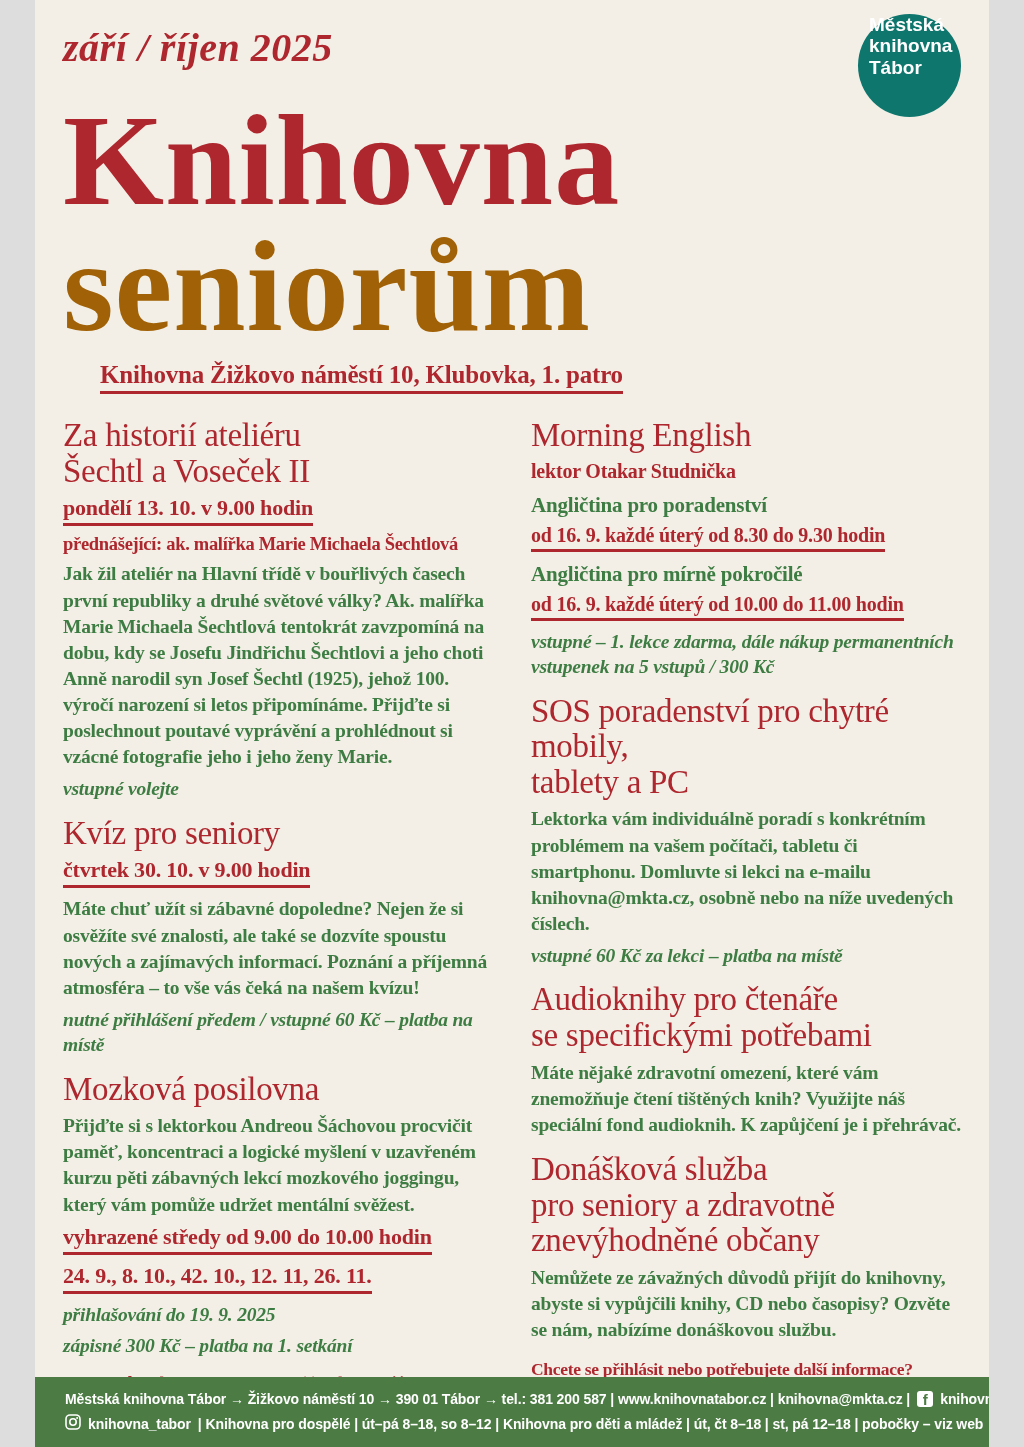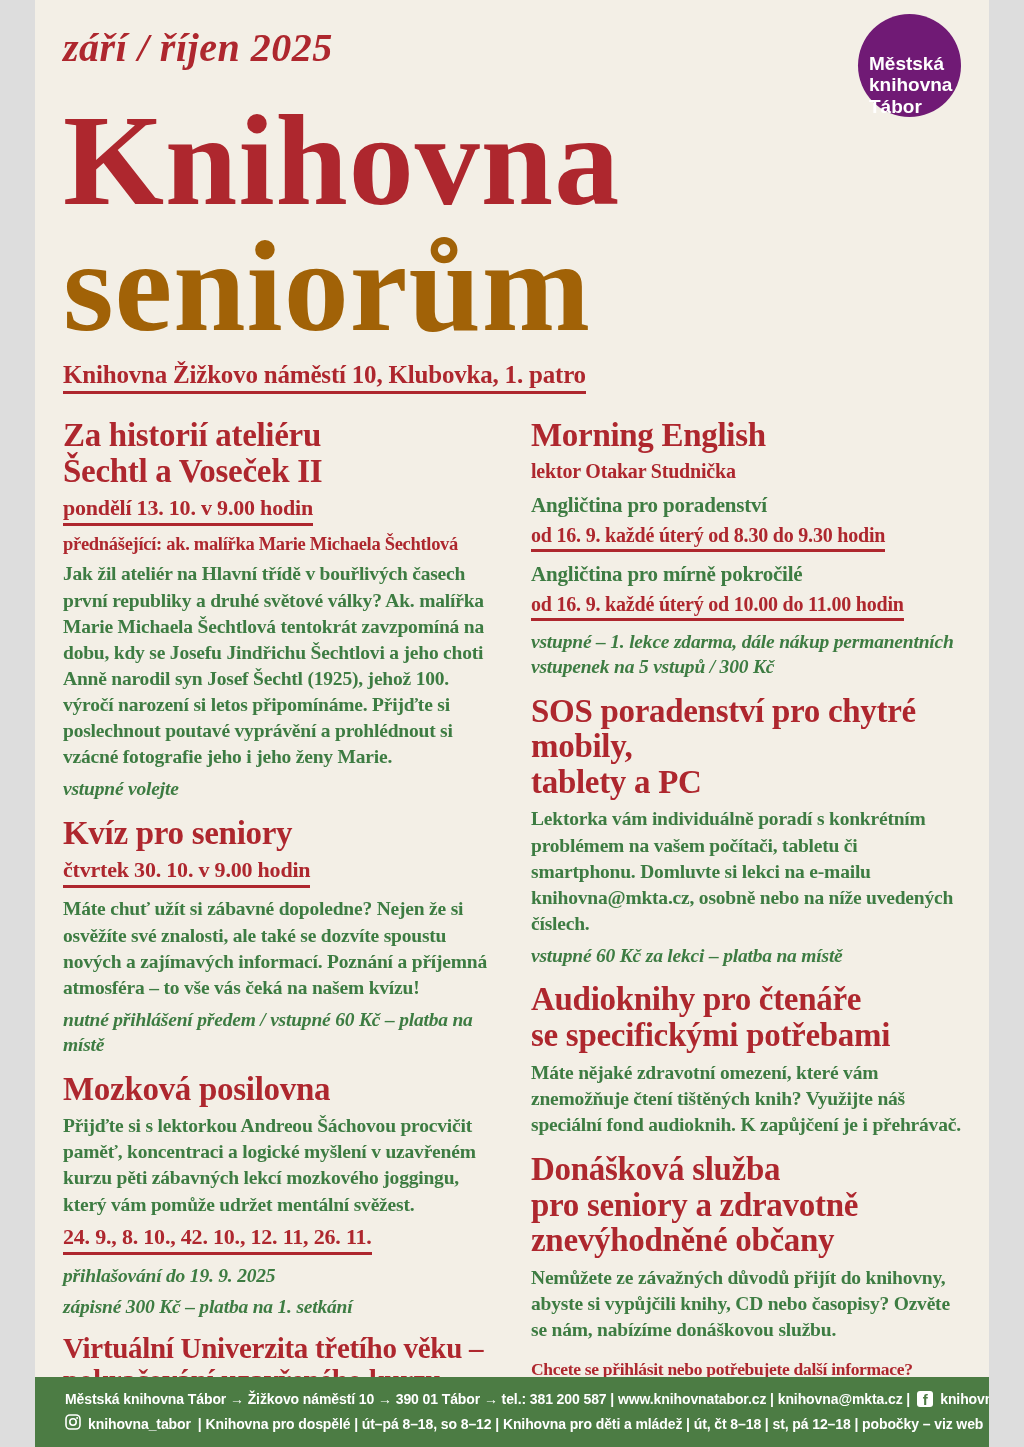--- a/index.html
+++ b/index.html
@@ -15,45 +15,45 @@
   .inner{padding:24px 28px 0 28px;}
 
   
   .date-range{
     font-size:40px;font-weight:bold;font-style:italic;
     color:#ae272e;letter-spacing:.5px;
   }
   .logo{
     position:absolute;top:14px;right:28px;
     width:103px;height:103px;border-radius:50%;
-    background:#701a75;
-    display:flex;align-items:flex-end;
+    background:#0f766e;
+    display:flex;align-items:flex-start;
   }
   .logo-text{
     font-family:"Liberation Sans","DejaVu Sans",sans-serif;
     font-weight:bold;font-size:19px;line-height:1.13;
     color:#ffffff;padding-left:11px;white-space:pre-line;
   }
   .title{margin-top:26px;font-weight:bold;font-size:130px;line-height:.97;letter-spacing:1px;}
   .title-l1{color:#ae272e;}
   .title-l2{color:#a16207;}
   .address{
     display:inline-block;margin-top:12px;
     font-size:25px;font-weight:bold;color:#ae272e;
     border-bottom:3px solid #ae272e;padding-bottom:2px;
-    letter-spacing:-.2px;white-space:nowrap;
+    letter-spacing:-.2px;white-space:nowrap;margin-left:37px;
   }
 
   
   .columns{display:flex;gap:38px;margin-top:10px;}
   .col{flex:1;min-width:0;}
 
   h2{
     font-size:33px;line-height:1.08;color:#ae272e;
-    margin:20px 0 6px;font-weight:bold;white-space:pre-line;
+    margin:20px 0 6px;font-weight:normal;white-space:pre-line;
     letter-spacing:-.3px;
   }
   h2.small{font-size:29px;}
   .col h2:first-child{margin-top:14px;}
 
   .u-red{
     display:table;
     font-size:22px;font-weight:bold;color:#ae272e;
     border-bottom:3px solid #ae272e;padding-bottom:2px;
     margin:6px 0 8px;white-space:nowrap;letter-spacing:-.2px;
@@ -137,20 +137,21 @@
         <section>
           <h2>Kvíz pro seniory</h2>
           <span class="u-red">čtvrtek 30. 10. v 9.00 hodin</span>
           <p class="body">Máte chuť užít si zábavné dopoledne? Nejen že si osvěžíte své znalosti, ale také se dozvíte spoustu nových a zajímavých informací. Poznání a příjemná atmosféra – to vše vás čeká na našem kvízu!</p>
           <p class="note">nutné přihlášení předem / vstupné 60 Kč – platba na místě</p>
         </section>
 
         <section>
           <h2>Mozková posilovna</h2>
           <p class="body">Přijďte si s lektorkou Andreou Šáchovou procvičit paměť, koncentraci a logické myšlení v uzavřeném kurzu pěti zábavných lekcí mozkového joggingu, který vám pomůže udržet mentální svěžest.</p>
+          <span class="u-red">vyhrazené středy od 9.00 do 10.00 hodin</span>
           <span class="u-red">24. 9., 8. 10., 42. 10., 12. 11, 26. 11.</span>
           <p class="note">přihlašování do 19. 9. 2025</p>
           <p class="note">zápisné 300 Kč – platba na 1. setkání</p>
         </section>
 
         <section>
           <h2 class="small">Virtuální Univerzita třetího věku –
 pokračování uzavřeného kurzu</h2>
           <p class="body">Kapacita je naplněna, přihlašování není možné.</p>
         </section>

